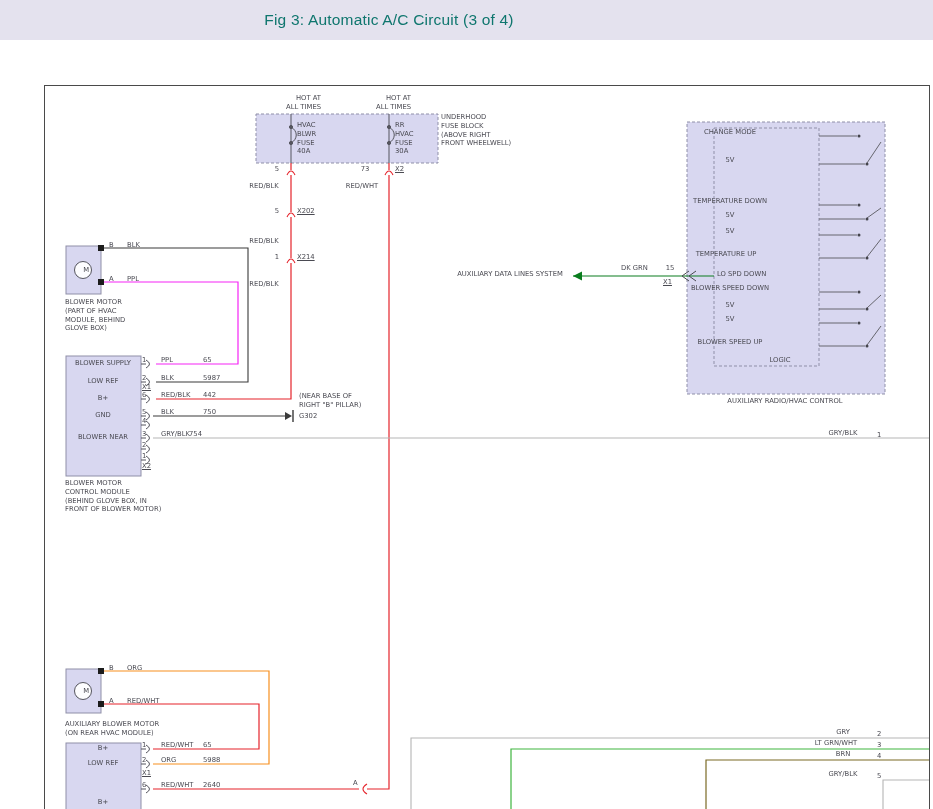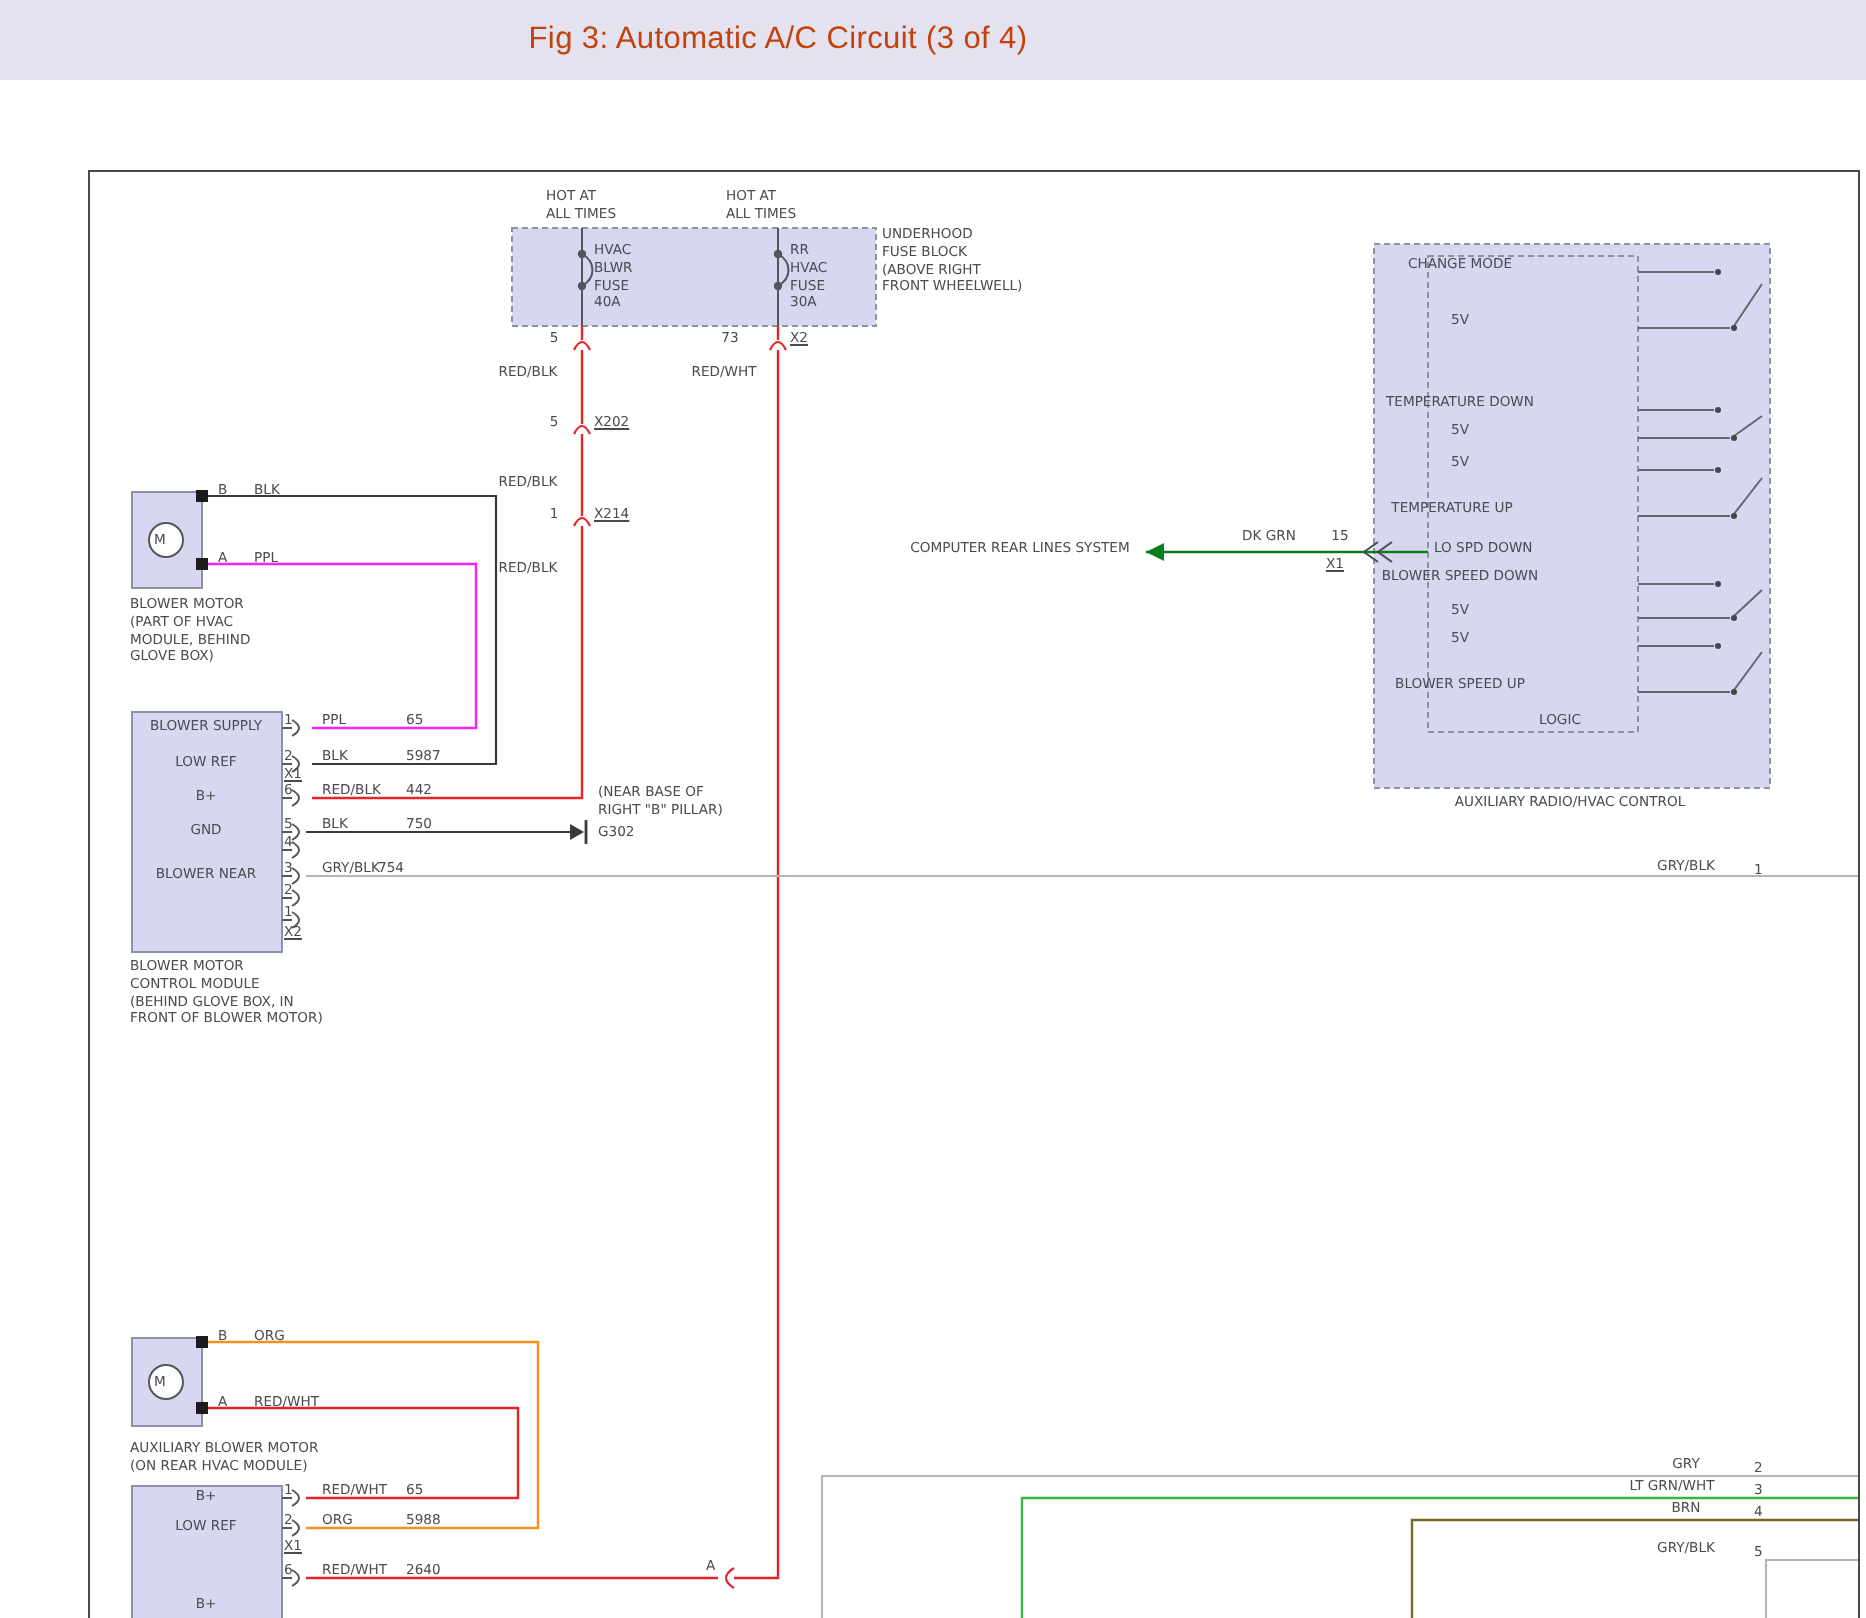--- a/index.html
+++ b/index.html
@@ -1,28 +1,28 @@
 <!DOCTYPE html>
 <html><head>
 <meta charset="utf-8">
 <style>
   html,body{margin:0;padding:0;background:#fff;}
   body{width:933px;height:809px;position:relative;overflow:hidden;
        font-family:"Liberation Sans",sans-serif;}
   .titlebar{position:absolute;left:0;top:0;width:933px;height:40px;
        background:#e4e2ee;display:flex;align-items:center;justify-content:center;
        box-sizing:border-box;padding-right:155px;}
-  .titlebar span{font-size:15.5px;color:#c2410c;letter-spacing:.2px;}
+  .titlebar span{font-size:15.5px;color:#0f766e;letter-spacing:.2px;}
   .diagram{position:absolute;left:44px;top:85px;width:884px;height:724px;
        border:1px solid #4a4a4a;border-bottom:none;background:#fff;overflow:hidden;}
   .diagram svg{position:absolute;left:0;top:0;}
   .lbl{position:absolute;font-family:"DejaVu Sans",sans-serif;font-size:6.8px;
        color:#4a4a52;white-space:pre-line;line-height:1.3;}
   .r{text-align:center;}
-  .c{text-align:left;}
+  .c{text-align:right;}
   .u{text-decoration:underline;}
 </style>
 </head>
 <body>
 
 <div class="titlebar">
   <span>Fig 3: Automatic A/C Circuit (3 of 4)</span>
 </div>
 
 <div class="diagram">
@@ -181,21 +181,21 @@
   <div class="lbl" style="left:144px;top:344px">754</div>
   <div class="lbl" style="left:20px;top:393px">BLOWER MOTOR
 CONTROL MODULE
 (BEHIND GLOVE BOX, IN
 FRONT OF BLOWER MOTOR)</div>
 
   <div class="lbl" style="left:254px;top:306px">(NEAR BASE OF
 RIGHT "B" PILLAR)</div>
   <div class="lbl" style="left:254px;top:326px">G302</div>
 
-  <div class="lbl r" style="left:404px;top:184px;width:122px">COMPUTER REAR LINES SYSTEM</div>
+  <div class="lbl r" style="left:404px;top:184px;width:122px">AUXILIARY DATA LINES SYSTEM</div>
   <div class="lbl" style="left:576px;top:178px">DK GRN</div>
   <div class="lbl r" style="left:618px;top:178px;width:14px">15</div>
   <div class="lbl u" style="left:618px;top:192px">X1</div>
 
   <div class="lbl r" style="left:600px;top:42px;width:170px">CHANGE MODE</div>
   <div class="lbl r" style="left:600px;top:70px;width:170px">5V</div>
   <div class="lbl r" style="left:600px;top:111px;width:170px">TEMPERATURE DOWN</div>
   <div class="lbl r" style="left:600px;top:125px;width:170px">5V</div>
   <div class="lbl r" style="left:600px;top:141px;width:170px">5V</div>
   <div class="lbl r" style="left:596px;top:164px;width:170px">TEMPERATURE UP</div>

